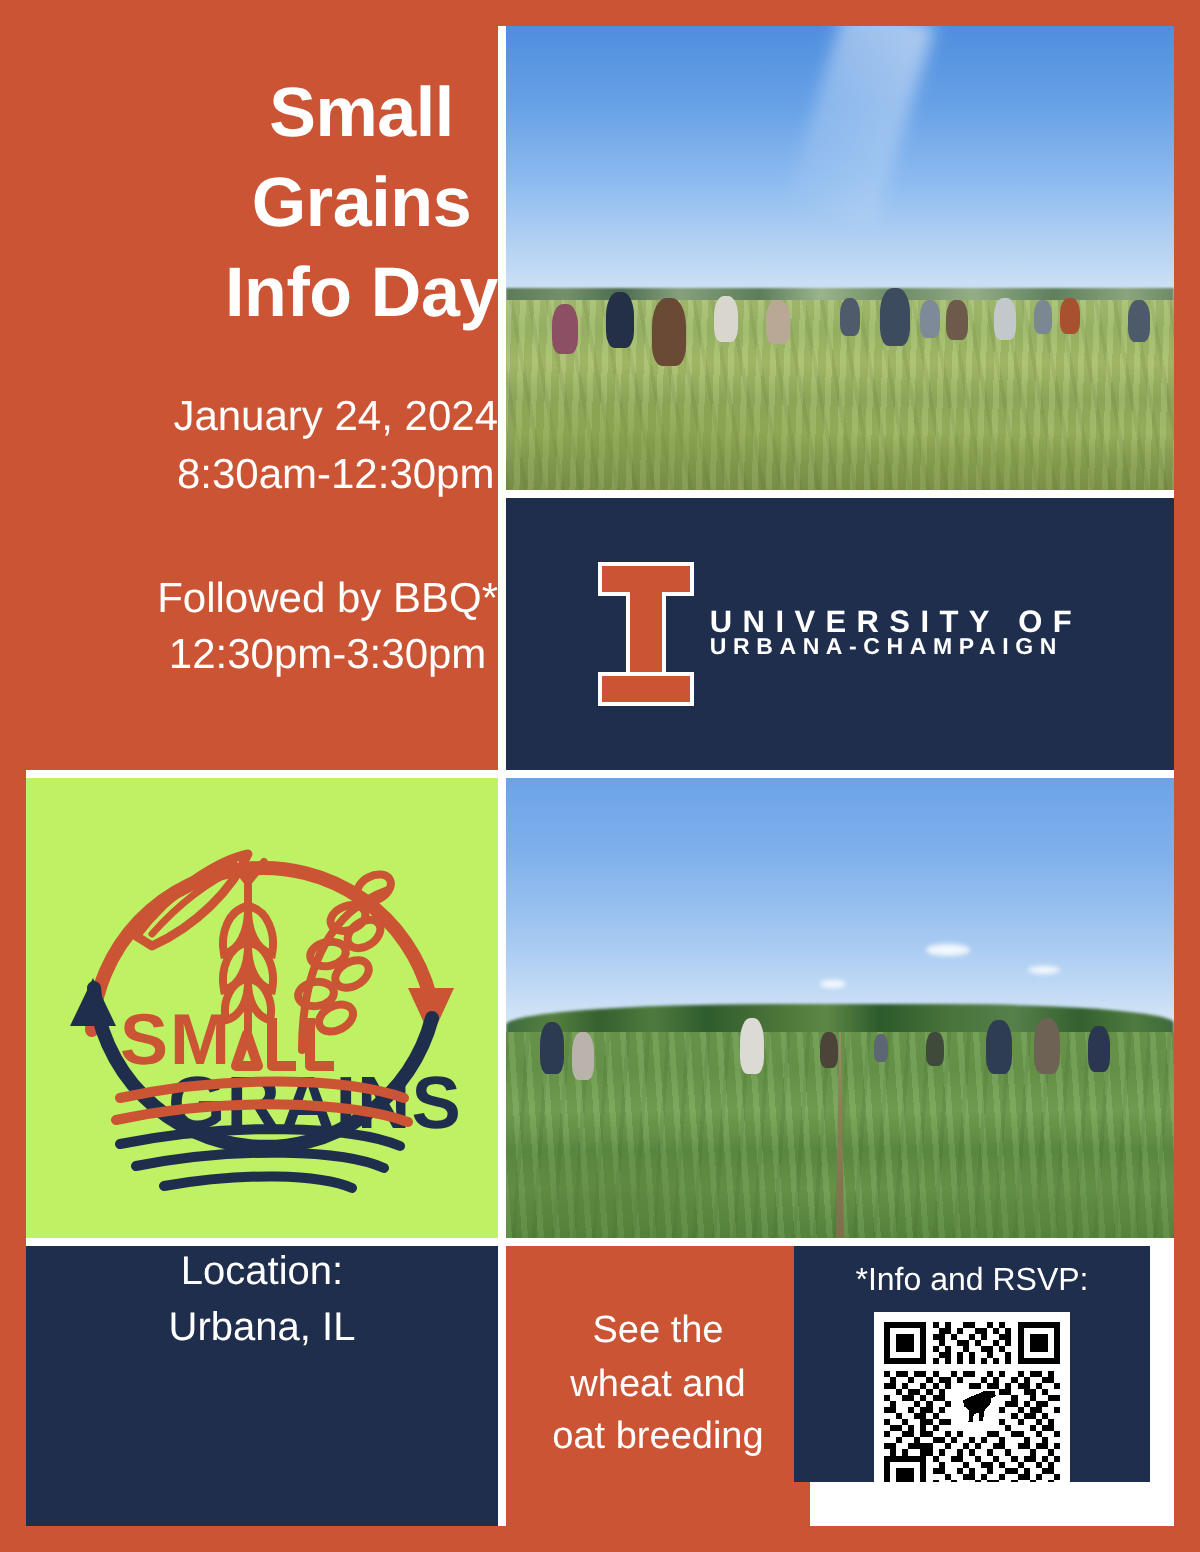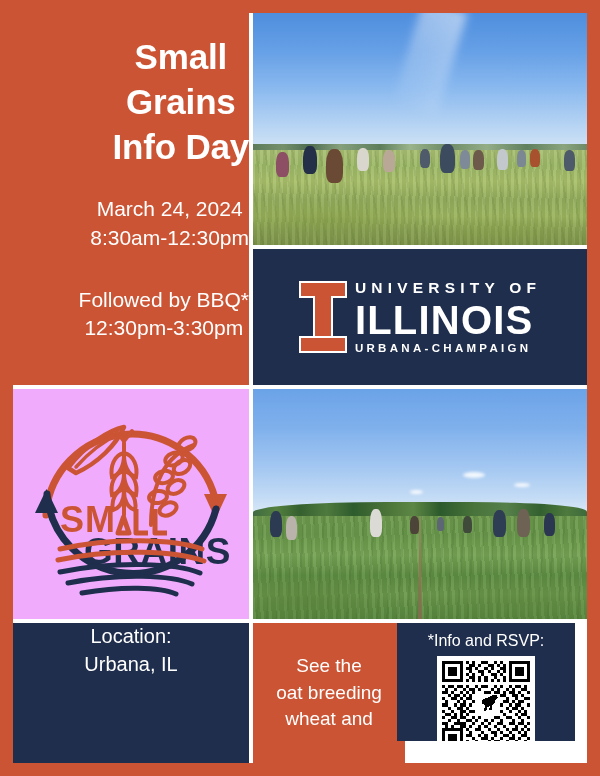--- a/index.html
+++ b/index.html
@@ -144,21 +144,21 @@
     line-height: 1.05; margin: 3px 0 2px;
   }
   .iw-urbana {
     font-size: 11.5px; font-weight: 600; letter-spacing: 3.3px; line-height: 1;
   }
 
   
   .sg-panel {
     left: 0; top: 376px;
     width: 236px; height: 230px;
-    background: #f0abfc;
+    background: #bef264;
     display: flex; align-items: center; justify-content: center;
   }
   .sg-logo { position: relative; width: 214px; height: 214px; }
   .sg-logo svg { display: block; width: 100%; height: 100%; }
 
   
   .photo-bottom {
     left: 240px; top: 376px;
     width: 334px; height: 230px;
   }
@@ -246,21 +246,21 @@
 <div class="flyer">
   <div class="inner">
 
     <div class="cell title-panel">
       <div class="headline">
         <div>Small</div>
         <div>Grains</div>
         <div>Info Day</div>
       </div>
       <div class="date-block">
-        <div>March 24, 2024</div>
+        <div>January 24, 2024</div>
         <div>8:30am-12:30pm</div>
       </div>
       <div class="bbq-block">
         <div>Followed by BBQ*</div>
         <div>12:30pm-3:30pm</div>
       </div>
     </div>
 
     <div class="cell photo-top">
       <div class="ph-sky"></div>
@@ -286,21 +286,20 @@
     <div class="cell illini-bar">
       <div class="block-i">
         <i class="bi-fill-a"></i>
         <i class="bi-fill-b"></i>
         <i class="bi-top"></i>
         <i class="bi-mid"></i>
         <i class="bi-bot"></i>
       </div>
       <div class="illini-words">
         <div class="iw-university">UNIVERSITY OF</div>
-        <div class="iw-illinois">ILLINOIS</div>
         <div class="iw-urbana">URBANA-CHAMPAIGN</div>
       </div>
     </div>
 
     <div class="cell sg-panel">
       <div class="sg-logo">
         <svg viewBox="0 0 214 214" xmlns="http://www.w3.org/2000/svg">
 
           <path d="M22 118 A86 86 0 0 1 191 101" fill="none" stroke="#cb5434" stroke-width="7" stroke-linecap="round"></path>
 
@@ -374,22 +373,22 @@
     <div class="cell loc-box">
       <div>
         <div>Location:</div>
         <div>Urbana, IL</div>
       </div>
     </div>
 
     <div class="cell sci-box">
       <div>
         <div>See the</div>
+        <div>wheat and</div>
         <div>oat breeding</div>
-        <div>wheat and</div>
       </div>
     </div>
 
     <div class="cell rsvp-box">
       <div class="rsvp-label">*Info and RSVP:</div>
       <div class="qr">
         <svg viewBox="0 0 29 29" shape-rendering="crispEdges" xmlns="http://www.w3.org/2000/svg">
           <rect width="29" height="29" fill="#ffffff"></rect>
           <g fill="#000000">
 

